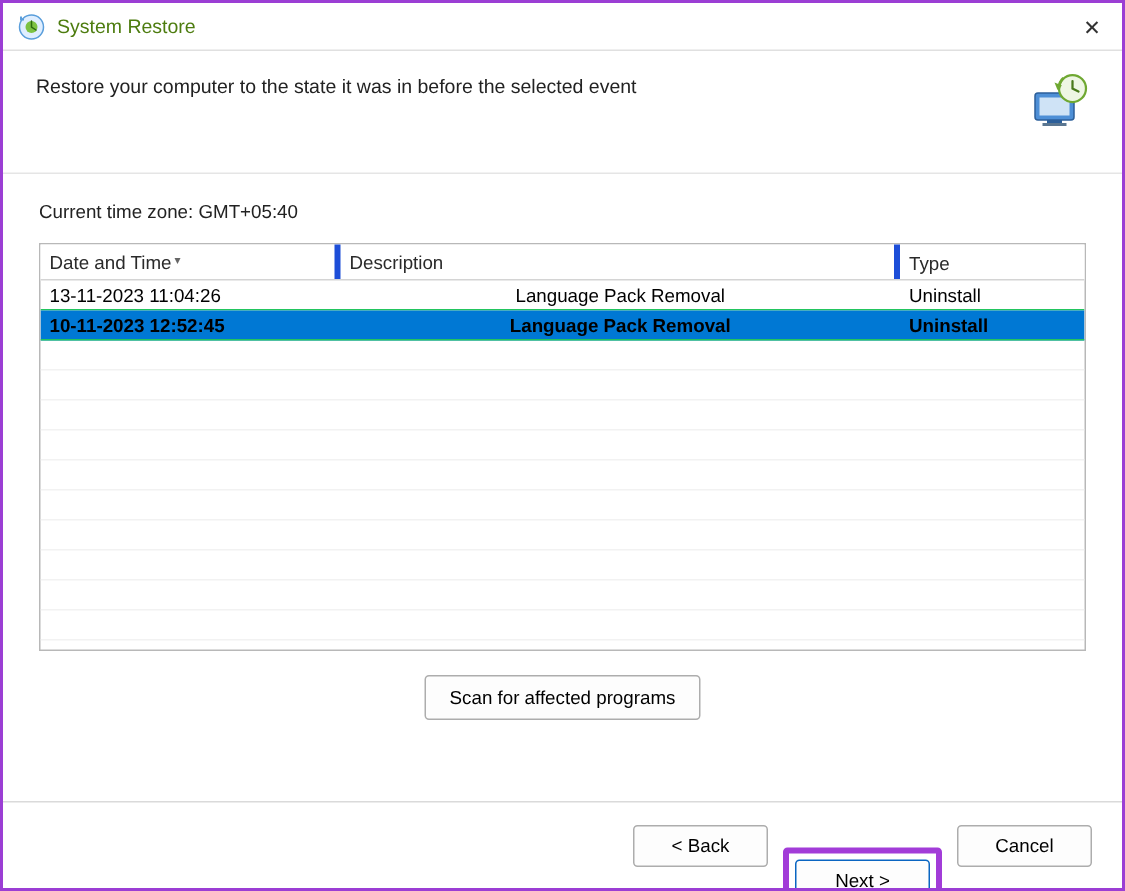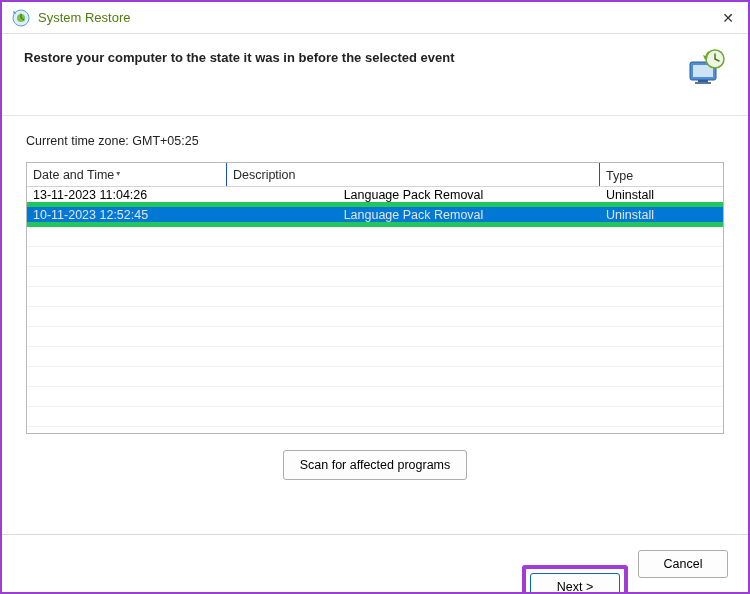--- a/index.html
+++ b/index.html
@@ -53,21 +53,21 @@
     .header-area {
       display: flex;
       align-items: flex-start;
       padding: 14px 22px 10px 22px;
       border-bottom: 1px solid #e5e5e5;
       height: 82px;
     }
     .header-text {
       flex: 1;
       font-size: 13px;
-      font-weight: 700;
+      font-weight: 400;
       color: #222;
       padding-top: 2px;
     }
     .header-icon {
       width: 40px;
       height: 40px;
     }
     .content {
       padding: 18px 24px 12px 24px;
     }
@@ -86,21 +86,21 @@
       display: flex;
       height: 24px;
       background: #fff;
       border-bottom: 1px solid #d4d4d4;
       align-items: center;
     }
     .col-header {
       padding: 3px 6px;
       font-size: 12.5px;
       color: #2a2a2a;
-      border-right: 1px solid #1d4ed8;
+      border-right: 4px solid #1d4ed8;
       display: flex;
       align-items: center;
       height: 100%;
     }
     .col-date { width: 200px; }
     .col-desc { width: 373px; text-align: center; }
     .col-type { width: 124px; flex: 1; border-right: none; align-items: flex-end; }
     .sort-chevron {
       margin-left: 2px;
       font-size: 8px;
@@ -109,28 +109,29 @@
       top: -1px;
     }
     .table-body {
       height: 246px;
       overflow: hidden;
     }
     .table-row {
       display: flex;
       height: 20px;
       align-items: center;
-      border-bottom: 5px solid #22c55e;
+      border-bottom: 1px solid #22c55e;
     }
     .table-row.empty-row {
       border-bottom: 1px solid #f2f2f2;
     }
     .table-row.selected {
       background: #0078d4;
-      color: #e5e5e5;
+      color: #000000;
+      font-weight: bold;
     }
     .cell {
       padding: 2px 6px;
       font-size: 12.5px;
       white-space: nowrap;
       overflow: hidden;
     }
     .scan-row {
       display: flex;
       justify-content: center;
@@ -209,21 +210,21 @@
       <rect x="9" y="34" width="16" height="2" fill="#5a7691"></rect>
       <circle cx="29" cy="11" r="9" fill="#eef6e4" stroke="#6fa832" stroke-width="1.5"></circle>
       <path d="M29 6 L29 11 L33 13" stroke="#4a7a1c" stroke-width="1.5" fill="none" stroke-linecap="round"></path>
       <path d="M20 11 a9 9 0 0 1 3 -7" stroke="#6fa832" stroke-width="2" fill="none"></path>
       <polygon points="19,12 22,9 17,7" fill="#6fa832"></polygon>
     </svg>
   </div>
 </div>
 
 <div class="content">
-  <div class="timezone-label">Current time zone: GMT+05:25</div>
+  <div class="timezone-label">Current time zone: GMT+05:40</div>
 
   <div class="restore-table">
     <div class="table-header">
       <div class="col-header col-date">
         <span>Date and Time</span>
         <span class="sort-chevron">▾</span>
       </div>
       <div class="col-header col-desc">
         <span>Description</span>
       </div>
@@ -254,17 +255,18 @@
         <div class="table-row empty-row"></div>
       </div>
   </div>
 
   <div class="scan-row">
     <button class="scan-button">Scan for affected programs</button>
   </div>
 </div>
 
 <div class="footer">
+  <button>&lt; Back</button>
   <span class="highlight-box">
     <button class="default-btn">Next &gt;</button>
   </span>
   <button>Cancel</button>
 </div>
 
 </body></html>

